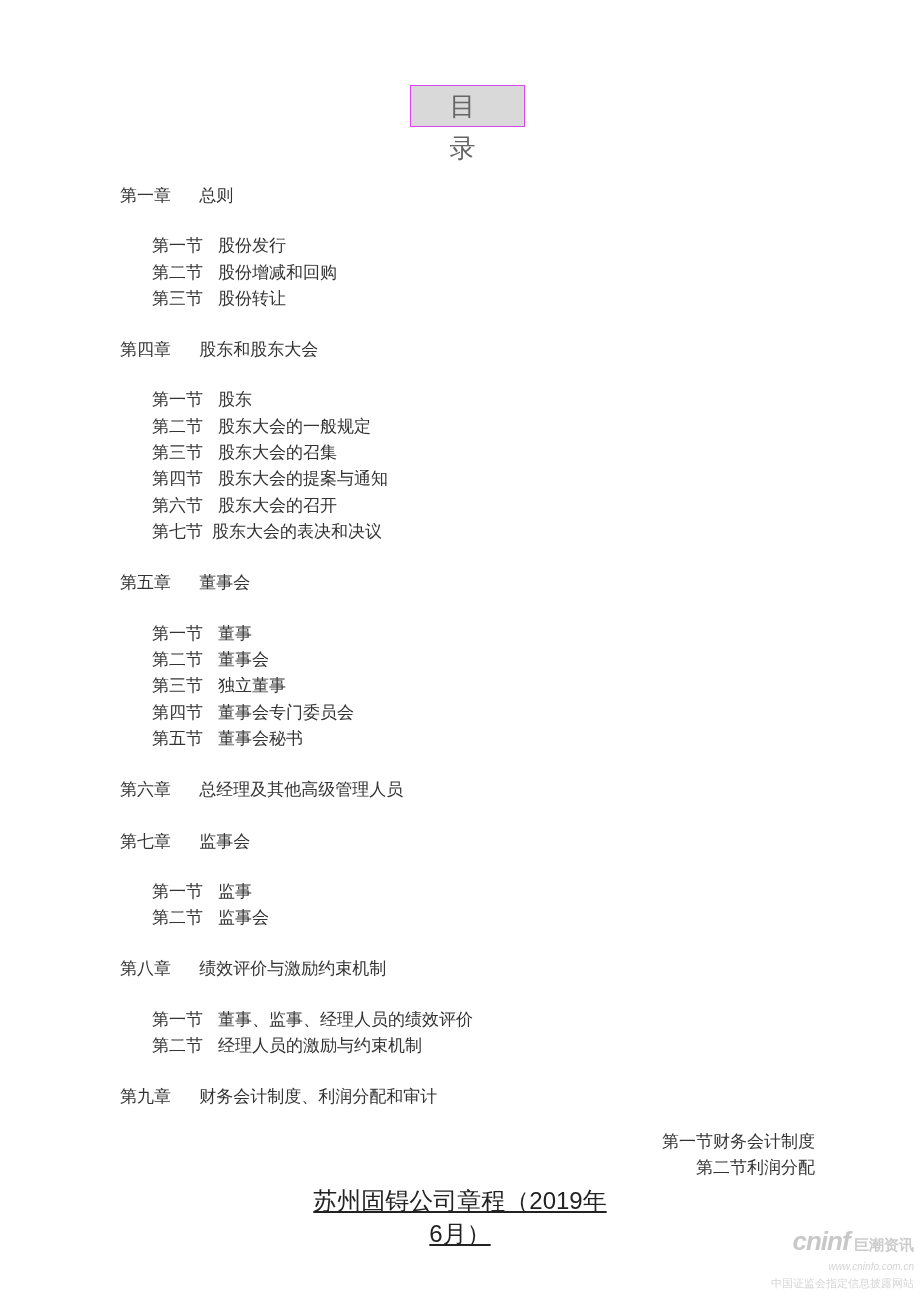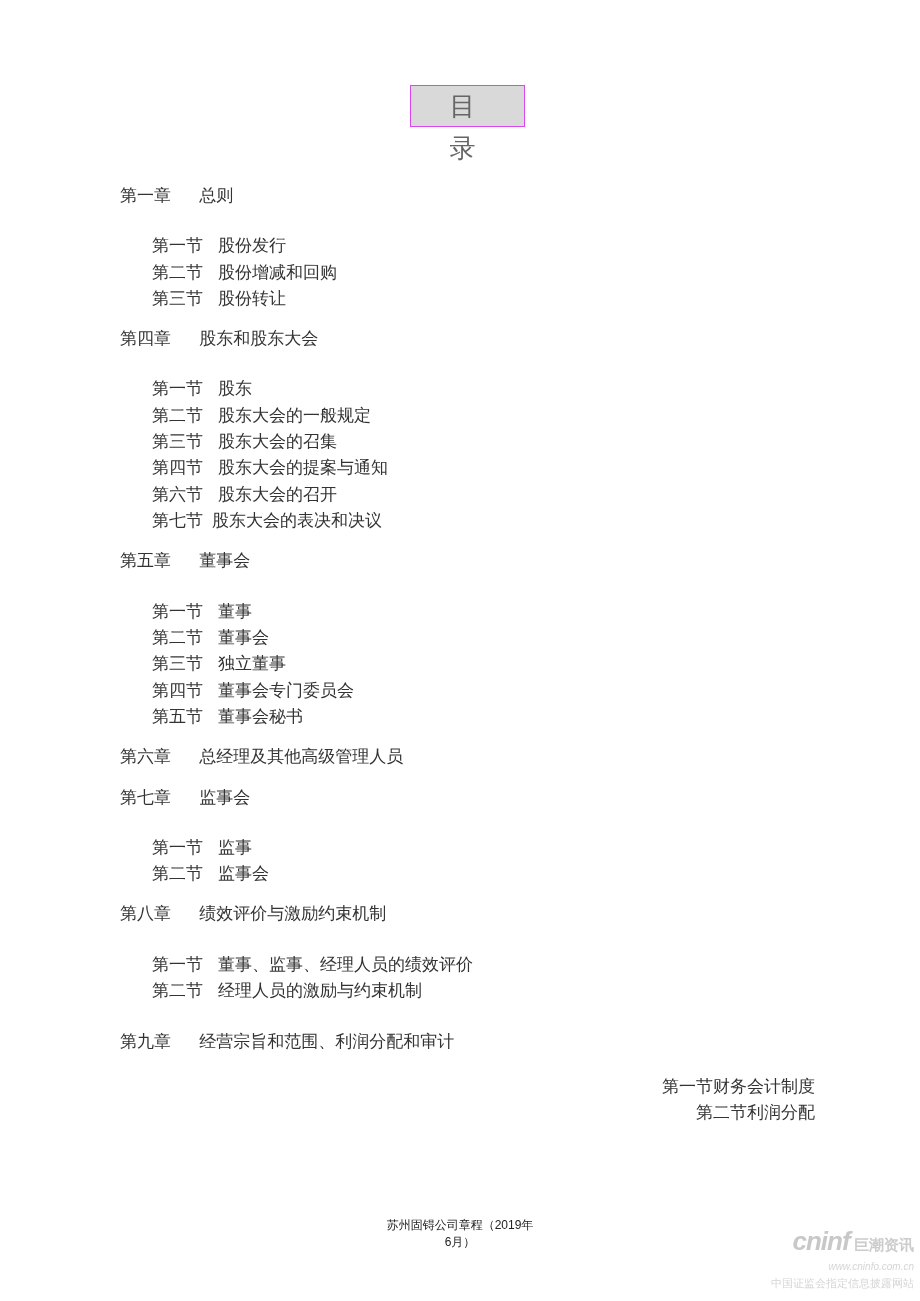--- a/index.html
+++ b/index.html
@@ -26,21 +26,21 @@
       line-height: 42px;
       font-size: 26px;
       letter-spacing: 28px;
       padding-left: 18px;
       box-sizing: border-box;
       color: #666;
     }
     .chapter {
       font-size: 17px;
       line-height: 1.6;
-      margin-top: 13px;
+      margin-top: 24px;
     }
     .chapter-label {
       display: inline-block;
       min-width: 75px;
     }
     .section-block {
       margin: 24px 0 0 32px;
     }
     .section {
       font-size: 17px;
@@ -52,24 +52,25 @@
     }
     .section-label.tight {
       min-width: 60px;
     }
     .footer-center {
       position: absolute;
       left: 0;
       right: 0;
       bottom: 50px;
       text-align: center;
-      font-size: 12px;
+      font-size: 24px;
       line-height: 1.4;
       font-family: "Microsoft YaHei", "SimSun", sans-serif;
       color: #222;
+      text-decoration: underline;
     }
     .watermark {
       position: absolute;
       right: 6px;
       bottom: 10px;
       text-align: right;
       font-family: Arial, "Microsoft YaHei", sans-serif;
       color: #ccc;
       line-height: 1.1;
     }
@@ -160,21 +161,21 @@
     <span class="chapter-label">第八章</span>
     <span>绩效评价与激励约束机制</span>
   </div>
   <div class="section-block">
     <div class="section"><span class="section-label">第一节</span><span>董事、监事、经理人员的绩效评价</span></div>
     <div class="section"><span class="section-label">第二节</span><span>经理人员的激励与约束机制</span></div>
   </div>
 
   <div class="chapter pair-wrap">
     <span class="chapter-label">第九章</span>
-    <span>经营宗旨和范围、利润分配和审计</span>
+    <span>财务会计制度、利润分配和审计</span>
   </div>
   <div class="section-block" style="margin-top:18px;text-align:right;">
     <div class="section"><span class="section-label">第一节</span><span>财务会计制度</span></div>
     <div class="section"><span class="section-label">第二节</span><span>利润分配</span></div>
   </div>
 
 </div>
 
 <div class="footer-center">
   <span>苏州固锝公司章程（2019年</span><br>

